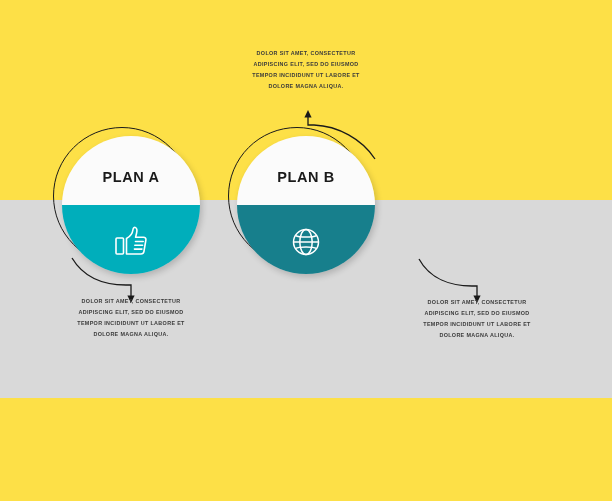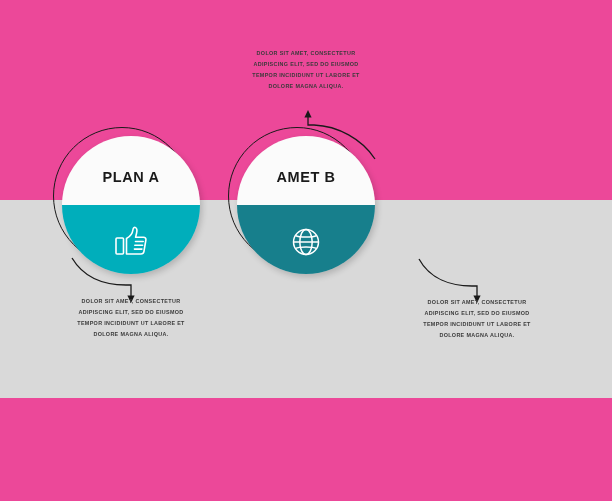--- a/index.html
+++ b/index.html
@@ -8,21 +8,21 @@
     background: #ffffff;
   }
   body {
     font-family: "Liberation Sans", sans-serif;
   }
   #stage {
     position: relative;
     width: 612px;
     height: 501px;
     overflow: hidden;
-    background: #ec4899;
+    background: #fde047;
   }
   
   .band {
     position: absolute;
     left: 0;
     width: 612px;
     top: 200px;
     height: 198px;
     background: #d9d9d9;
   }
@@ -169,21 +169,21 @@
     <div>TEMPOR INCIDIDUNT UT LABORE ET</div>
     <div>DOLORE MAGNA ALIQUA.</div>
   </div>
 
   <div class="plan" style="left:237px; top:136px;">
     <div class="ring"></div>
     <div class="disc">
       <div class="top-half"></div>
       <div class="bottom-half" style="background:#177f8c;"></div>
     </div>
-    <div class="title">AMET B</div>
+    <div class="title">PLAN B</div>
     <div class="glyph">
       <svg width="32" height="32" viewBox="0 0 32 32" fill="none" stroke="#ffffff" stroke-width="1.5">
         <circle cx="16" cy="16" r="12.5"></circle>
         <ellipse cx="16" cy="16" rx="6.2" ry="12.5"></ellipse>
         <path d="M3.5 16 H28.5"></path>
         <path d="M5.6 9.6 C9 11.6, 23 11.6, 26.4 9.6"></path>
         <path d="M5.6 22.4 C9 20.4, 23 20.4, 26.4 22.4"></path>
       </svg>
     </div>
   </div>

